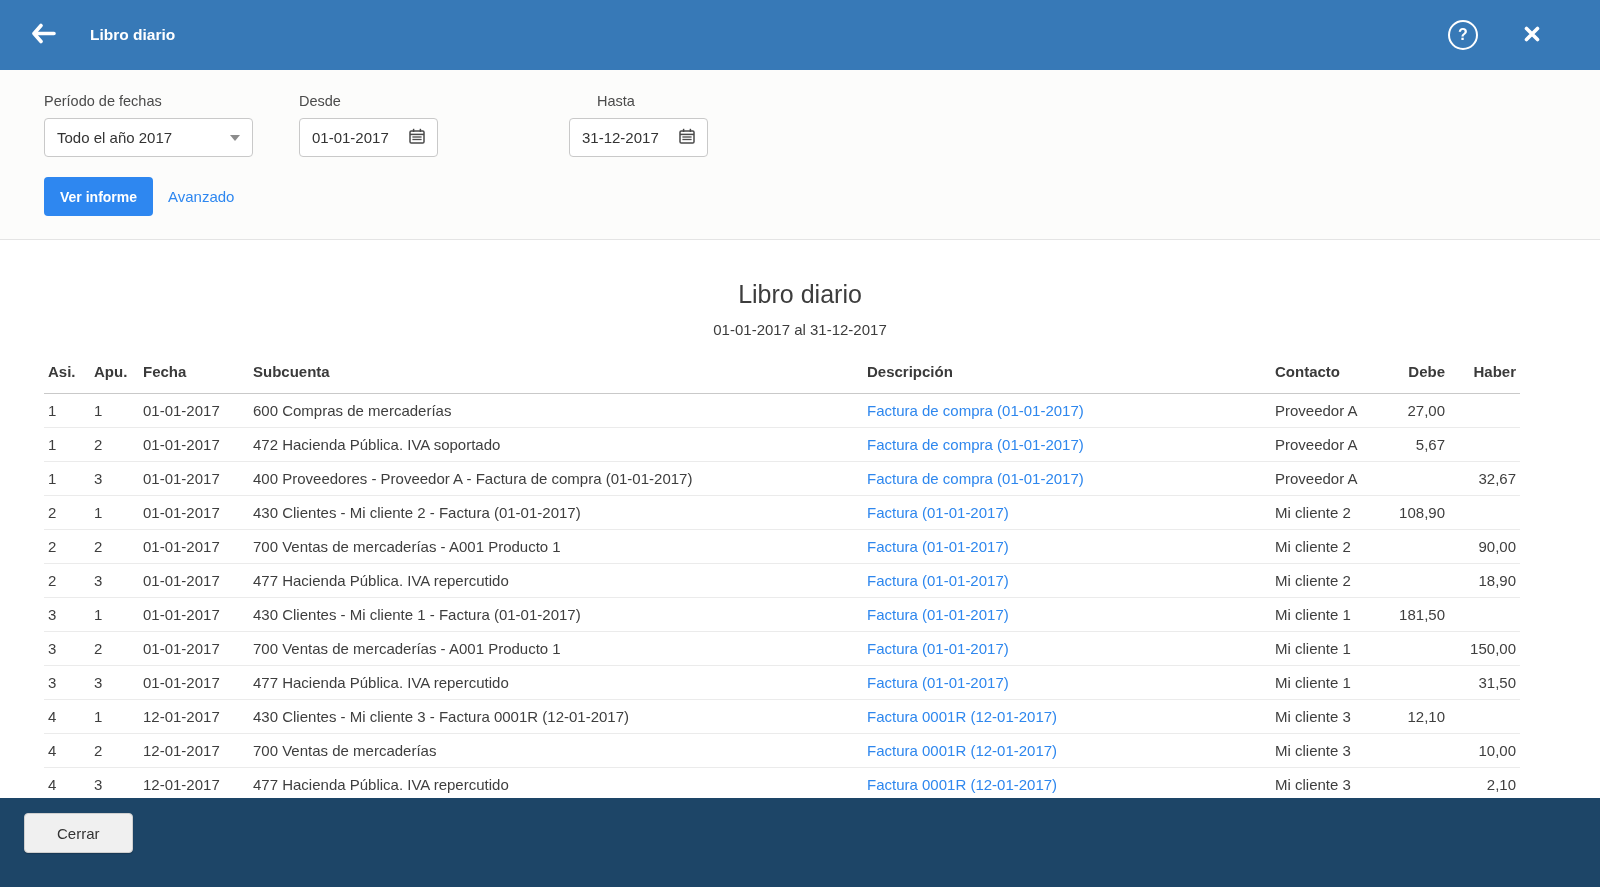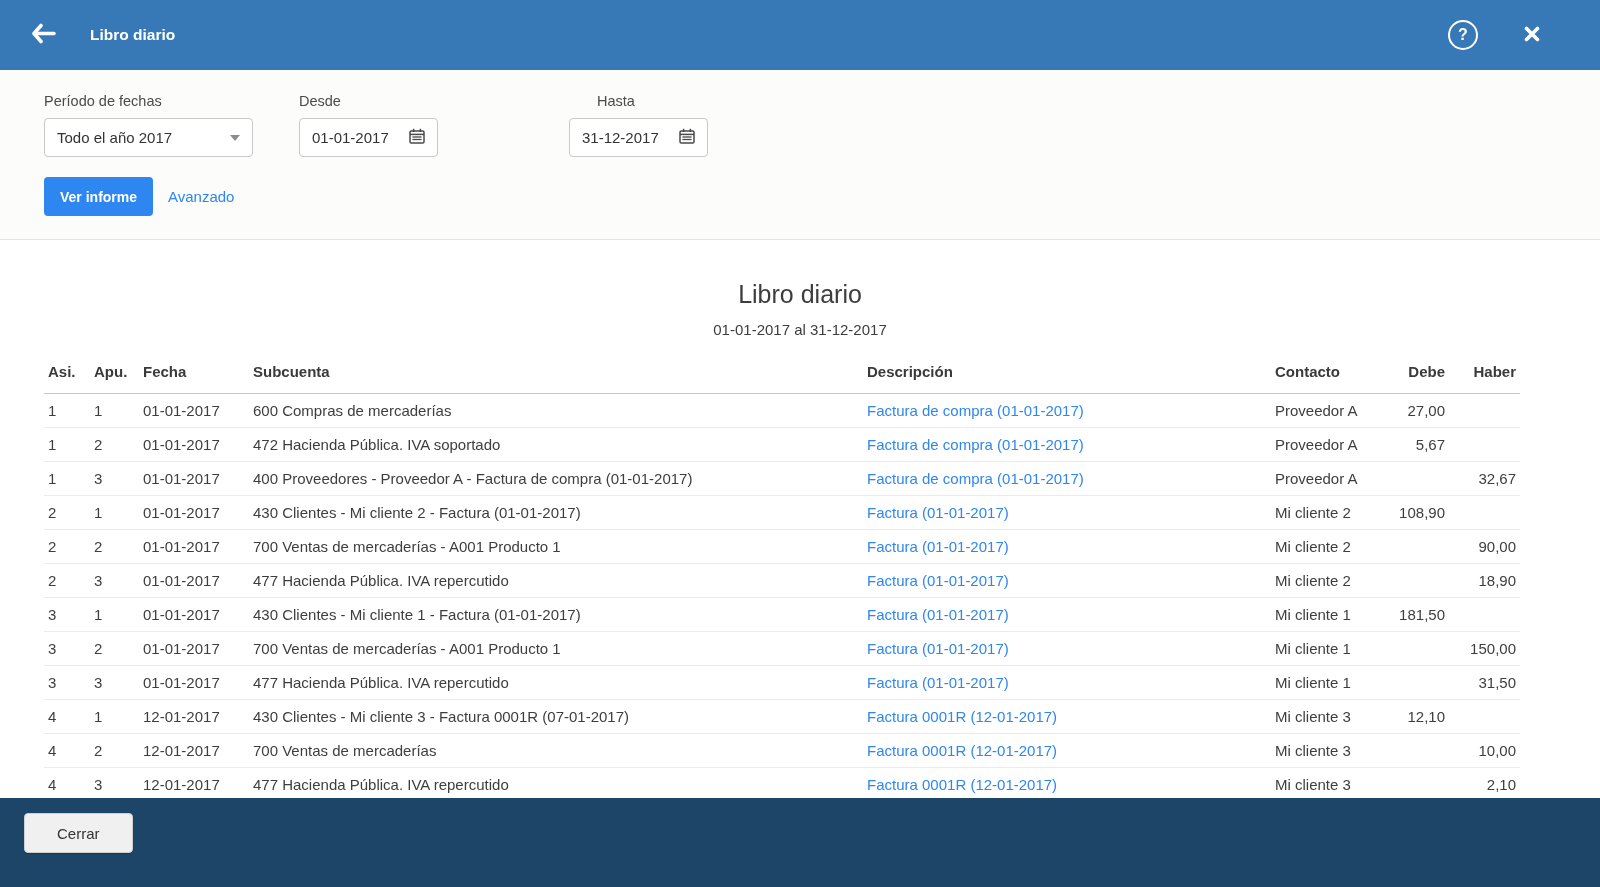--- a/index.html
+++ b/index.html
@@ -228,21 +228,21 @@
     <td>477 Hacienda Pública. IVA repercutido</td>
     <td class="link">Factura (01-01-2017)</td>
     <td>Mi cliente 1</td>
     <td class="num"></td>
     <td class="num">31,50</td>
   </tr>
       <tr>
     <td>4</td>
     <td>1</td>
     <td>12-01-2017</td>
-    <td>430 Clientes - Mi cliente 3 - Factura 0001R (07-01-2017)</td>
+    <td>430 Clientes - Mi cliente 3 - Factura 0001R (12-01-2017)</td>
     <td class="link">Factura 0001R (12-01-2017)</td>
     <td>Mi cliente 3</td>
     <td class="num">12,10</td>
     <td class="num"></td>
   </tr>
       <tr>
     <td>4</td>
     <td>2</td>
     <td>12-01-2017</td>
     <td>700 Ventas de mercaderías</td>

